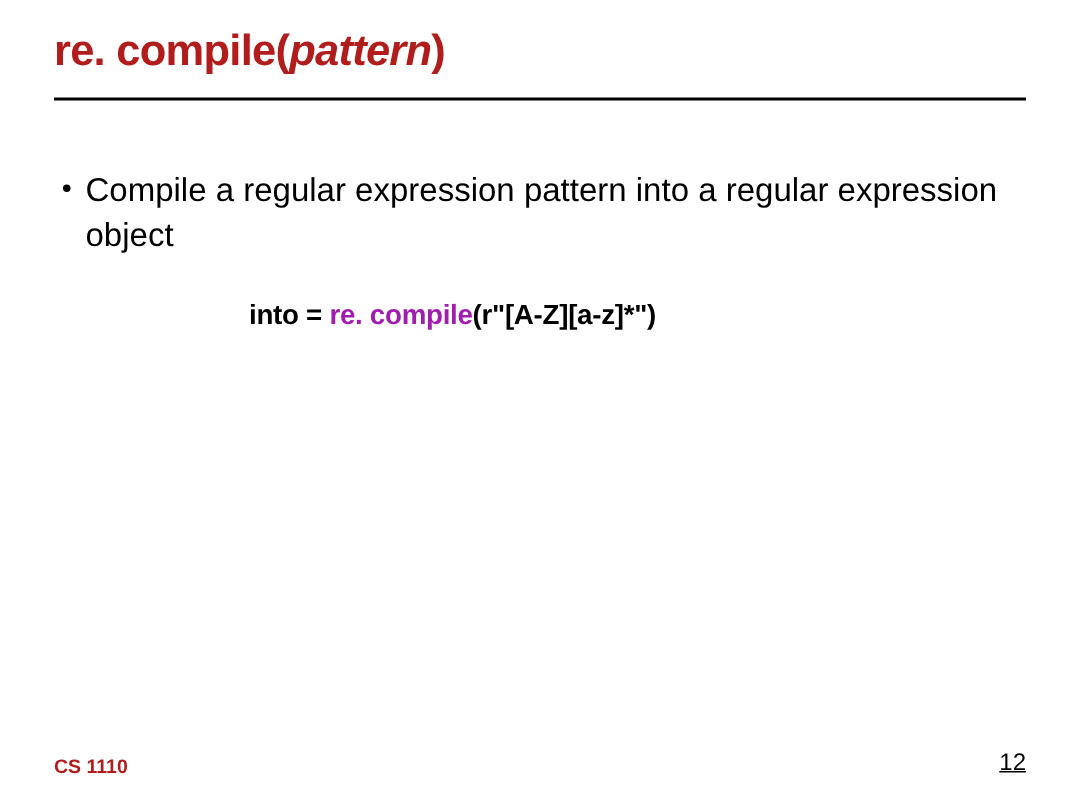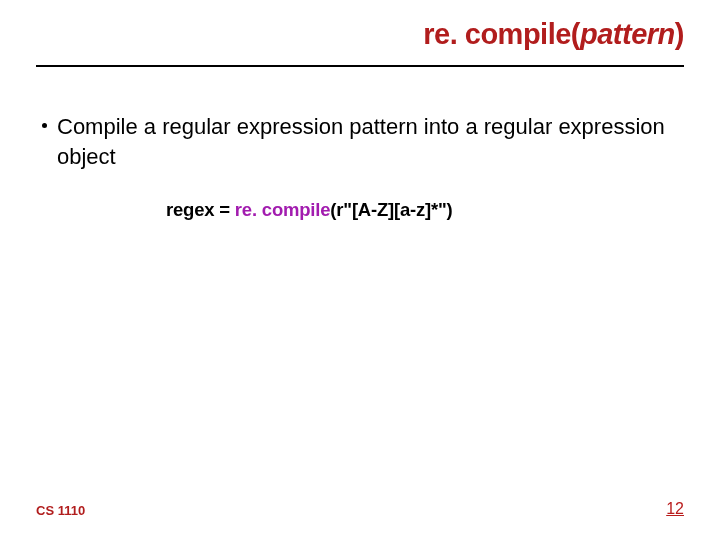--- a/index.html
+++ b/index.html
@@ -9,21 +9,21 @@
     background: #ffffff;
     position: relative;
   }
   .slide {
     width: 720px;
     height: 540px;
     padding: 18px 36px 0 36px;
     position: relative;
   }
   .title-wrap {
-    text-align: right;
+    text-align: left;
     padding-bottom: 14px;
     border-bottom: 2px solid #000;
     margin-bottom: 34px;
   }
   .title {
     font-size: 29px;
     font-weight: 700;
     color: #b11d1d;
     letter-spacing: -0.5px;
   }
@@ -63,21 +63,21 @@
     bottom: 22px;
     font-size: 13px;
     color: #b11d1d;
     font-weight: 700;
   }
   .footer-right {
     position: absolute;
     right: 36px;
     bottom: 22px;
     font-size: 16px;
-    color: #b91c1c;
+    color: #000000;
     font-weight: 400;
     text-decoration: underline;
   }
 </style>
 </head>
 <body>
 
 <div class="slide">
 
   <div class="title-wrap">
@@ -85,19 +85,19 @@
       <span>re. compile(</span><span class="arg">pattern</span><span>)</span>
     </h1>
   </div>
 
   <div class="bullet-row">
     <span class="dot"></span>
     <span class="bullet-text">Compile a regular expression pattern into a regular expression object</span>
   </div>
 
   <div class="code-line">
-    <span>regex = </span><span class="fn">re. compile</span><span>(r"[A-Z][a-z]*")</span>
+    <span>into = </span><span class="fn">re. compile</span><span>(r"[A-Z][a-z]*")</span>
   </div>
 
   <div class="footer-left">CS 1110</div>
   <div class="footer-right">12</div>
 
 </div>
 
 </body></html>

